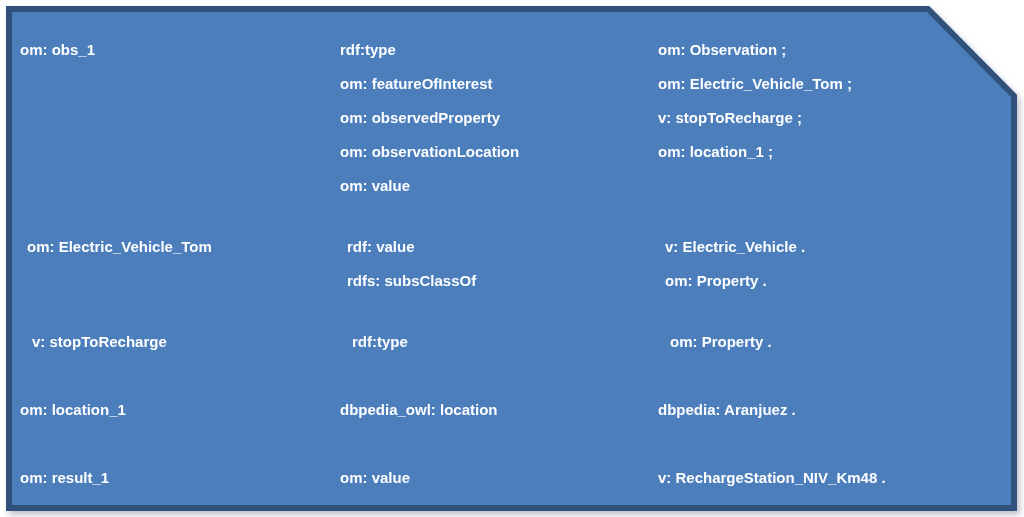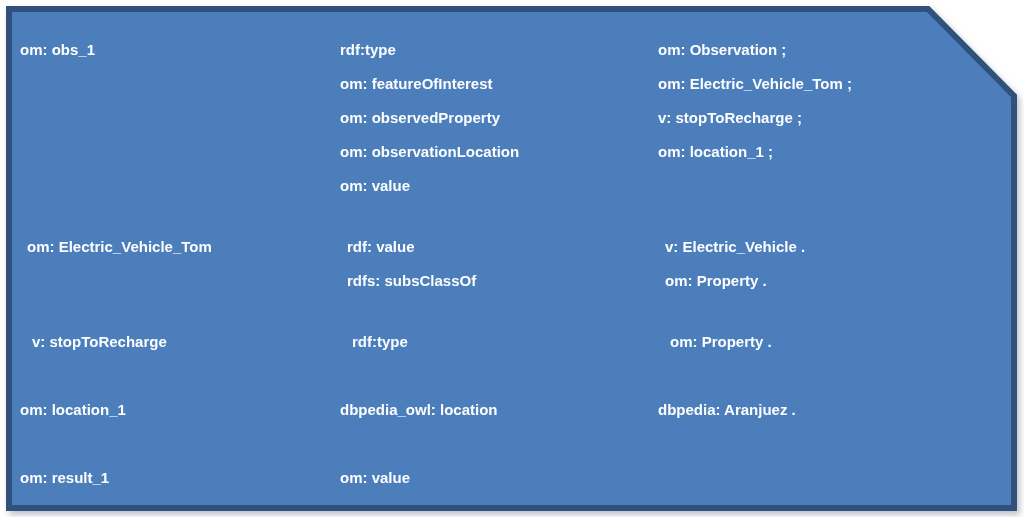--- a/index.html
+++ b/index.html
@@ -113,17 +113,18 @@
         <div class="row">
           <span class="col-subject">om: location_1</span>
           <span class="col-predicate">dbpedia_owl: location</span>
           <span class="col-object">dbpedia: Aranjuez .</span>
         </div>
       </div>
       <div class="block" style="top: 461px;">
         <div class="row">
           <span class="col-subject">om: result_1</span>
           <span class="col-predicate">om: value</span>
+          <span class="col-object">v: RechargeStation_NIV_Km48 .</span>
         </div>
       </div>
     </div>
 
 </div>
 
 </body></html>

